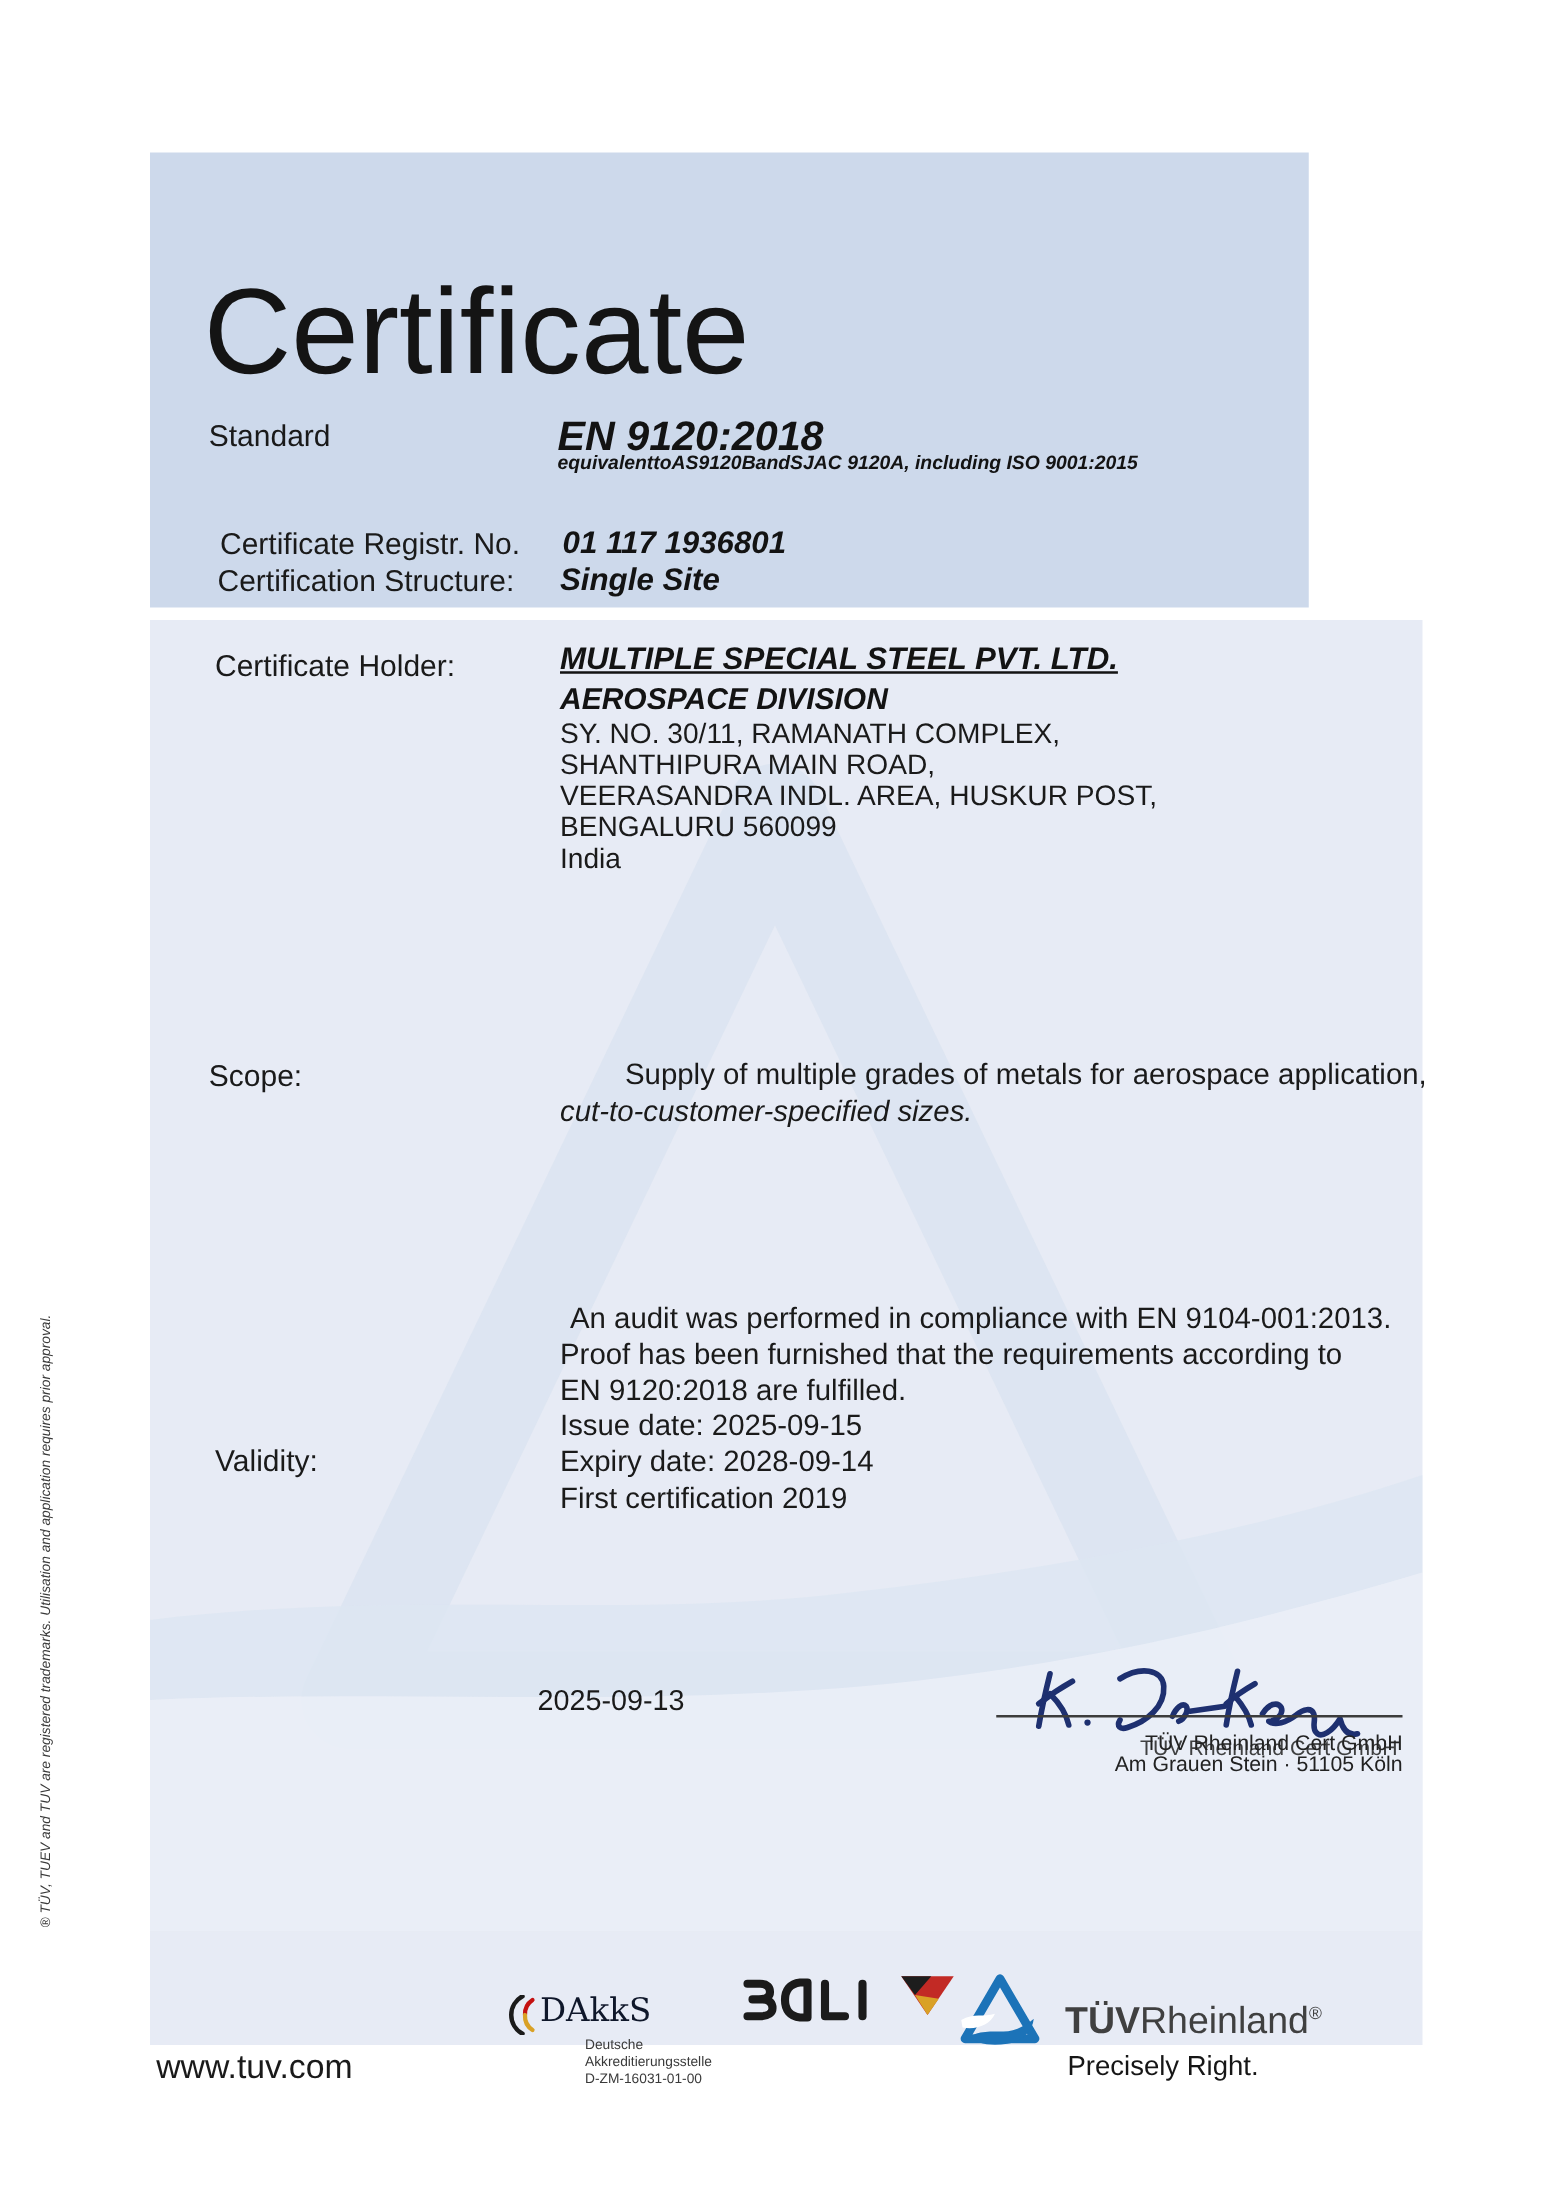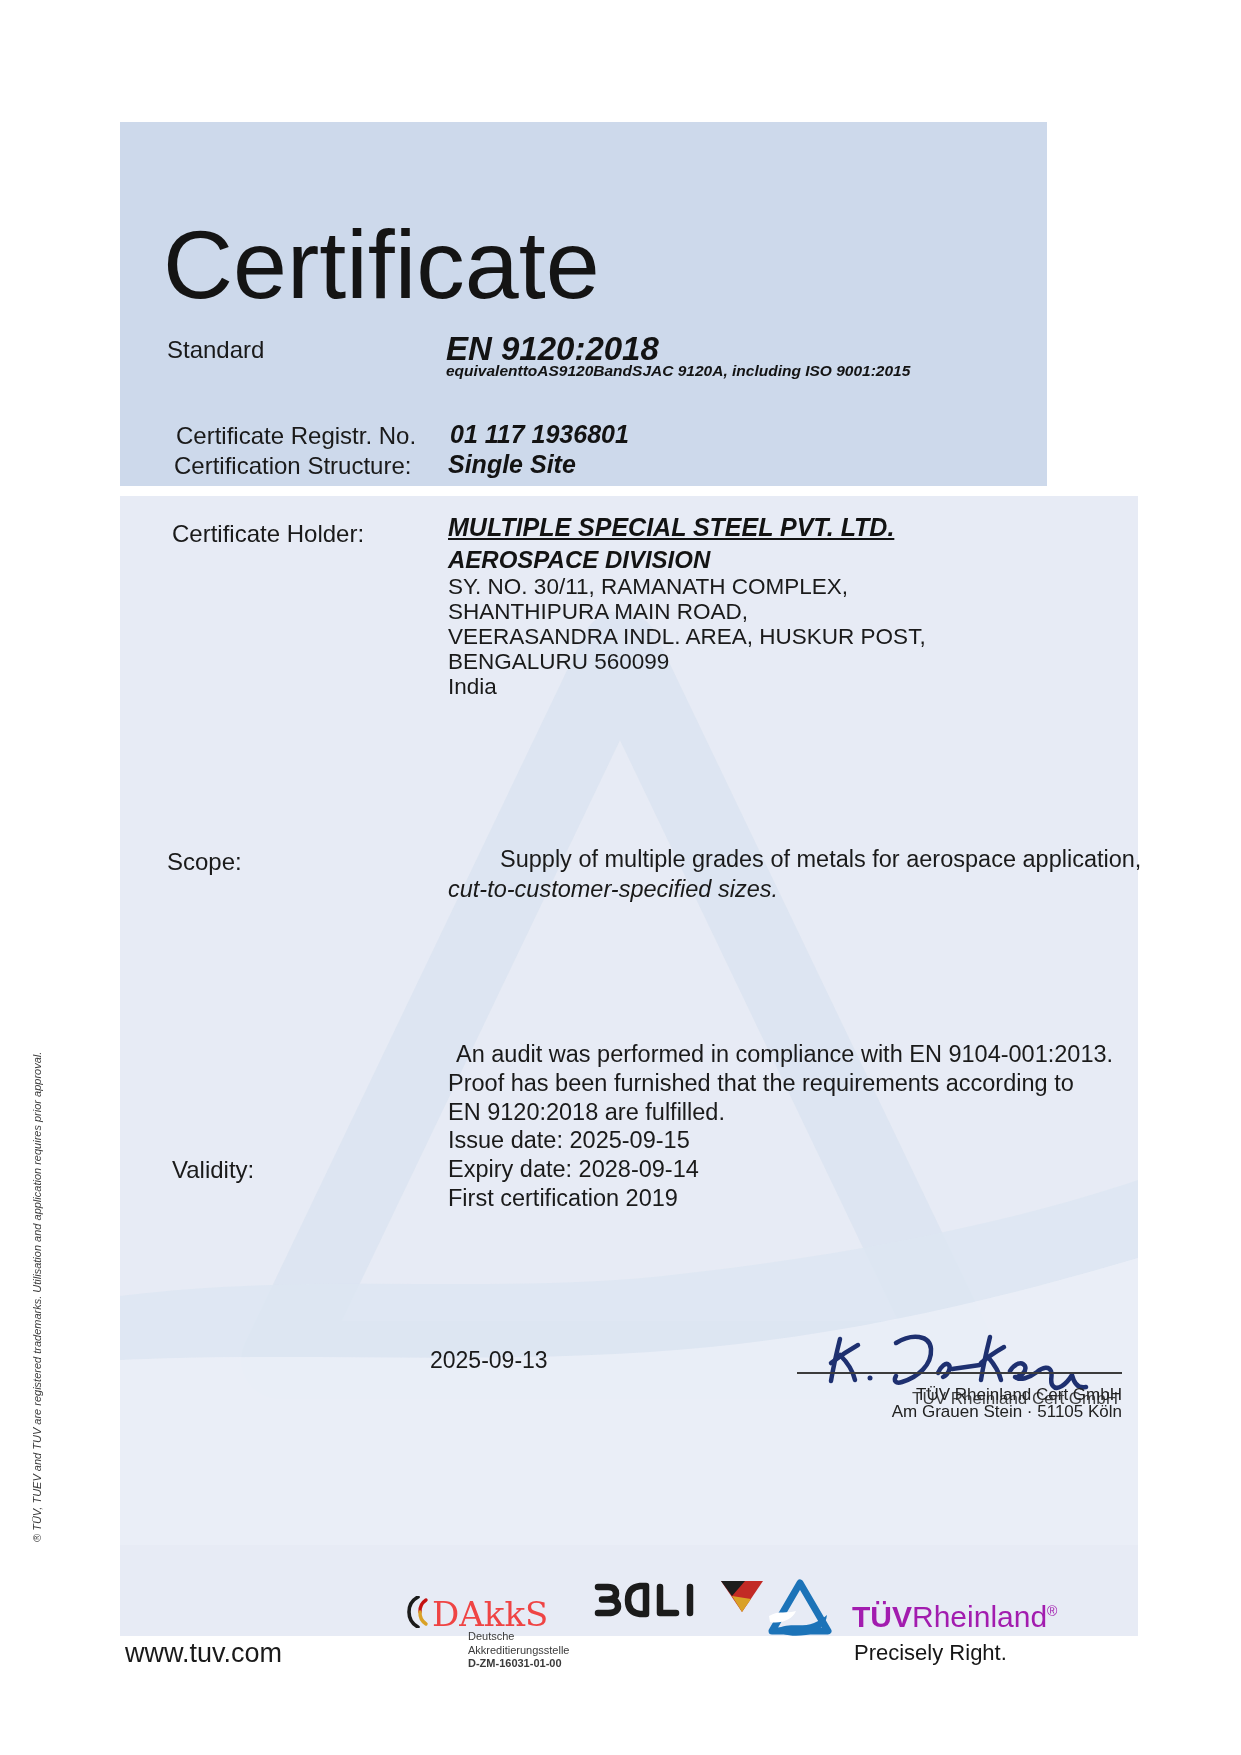--- a/index.html
+++ b/index.html
@@ -99,24 +99,24 @@
   </div>
 
   <div class="abs nowrap" style="left:125px;top:1638px;font-size:27px;color:#1a1a1a;">www.tuv.com</div>
 
   <div class="abs" style="left:405px;top:1594px;">
     <svg class="abs" style="left:0;top:2px;" width="26" height="32" viewBox="0 0 26 32">
       <path d="M13,1 A17,17 0 0 0 13,31" fill="none" stroke="#1b1b1b" stroke-width="3.6" stroke-linecap="round"></path>
       <path d="M21,4 A13.5,13.5 0 0 0 15,16" fill="none" stroke="#c41111" stroke-width="3.4" stroke-linecap="round"></path>
       <path d="M15,16 A13.5,13.5 0 0 0 21,28" fill="none" stroke="#d9a126" stroke-width="3.4" stroke-linecap="round"></path>
     </svg>
-    <div class="abs nowrap" style="left:27px;top:0px;font-family:'DejaVu Serif',serif;font-size:34px;color:#ef4444;">DAkkS</div>
+    <div class="abs nowrap" style="left:27px;top:0px;font-family:'DejaVu Serif',serif;font-size:26px;color:#0f172a;">DAkkS</div>
     <div class="abs small-gray nowrap" style="left:63px;top:36px;">Deutsche</div>
     <div class="abs small-gray nowrap" style="left:63px;top:49.5px;">Akkreditierungsstelle</div>
-    <div class="abs small-gray nowrap" style="left:63px;top:63px;font-weight:bold;">D-ZM-16031-01-00</div>
+    <div class="abs small-gray nowrap" style="left:63px;top:63px;">D-ZM-16031-01-00</div>
   </div>
 
   <div class="abs" style="left:594px;top:1582px;">
     <svg width="112" height="36" viewBox="0 0 112 36">
       <g fill="none" stroke="#1b1b1b" stroke-width="6.5" stroke-linecap="round" stroke-linejoin="round">
         <path d="M4,5 H14 C20,5 22,8 22,11.5 C22,15 19,17.5 13,17.5 M8,17.5 H16 C22,17.5 24,21 24,24.5 C24,28 21,31 14,31 H4"></path>
         <path d="M52,4 V32 M52,4 H46 C38,5 34,10 34,18 C34,26 38,31 46,32 H52"></path>
         <path d="M66,5 V31 H82"></path>
         <path d="M96,5 V31"></path>
       </g>
@@ -127,17 +127,17 @@
       <path d="M12,16 L31,19 L22,32 Z" fill="#d9a126"></path>
     </svg>
   </div>
 
   <div class="abs" style="left:768px;top:1578px;">
     <svg width="64" height="62" viewBox="0 0 64 62">
       <path d="M32,5 L60,53 L4,53 Z" fill="none" stroke="#1c73b8" stroke-width="7" stroke-linejoin="round"></path>
       <path d="M1,38 C11,32 19,36 28,33 C24,42 13,46 2,44 Z" fill="#ffffff"></path>
       <path d="M8,51 C22,44 34,50 46,45 C52,42 56,40 59,37 C58,47 50,55 38,57 C24,59 12,57 8,51 Z" fill="#1c73b8"></path>
     </svg>
-    <div class="abs nowrap" style="left:84px;top:22px;font-size:30px;color:#a21caf;"><b>TÜV</b><span>Rheinland</span><sup style="font-size:14px;">®</sup></div>
+    <div class="abs nowrap" style="left:84px;top:22px;font-size:30px;color:#404040;"><b>TÜV</b><span>Rheinland</span><sup style="font-size:14px;">®</sup></div>
     <div class="abs nowrap" style="left:86px;top:62px;font-size:22px;color:#161616;">Precisely Right.</div>
   </div>
 
 </div>
 
 </body></html>

